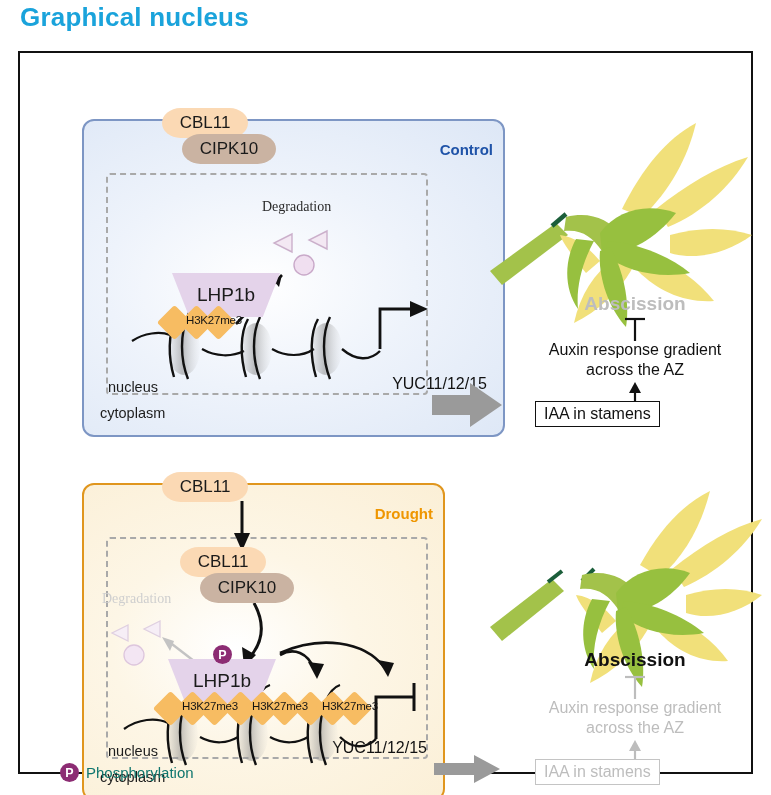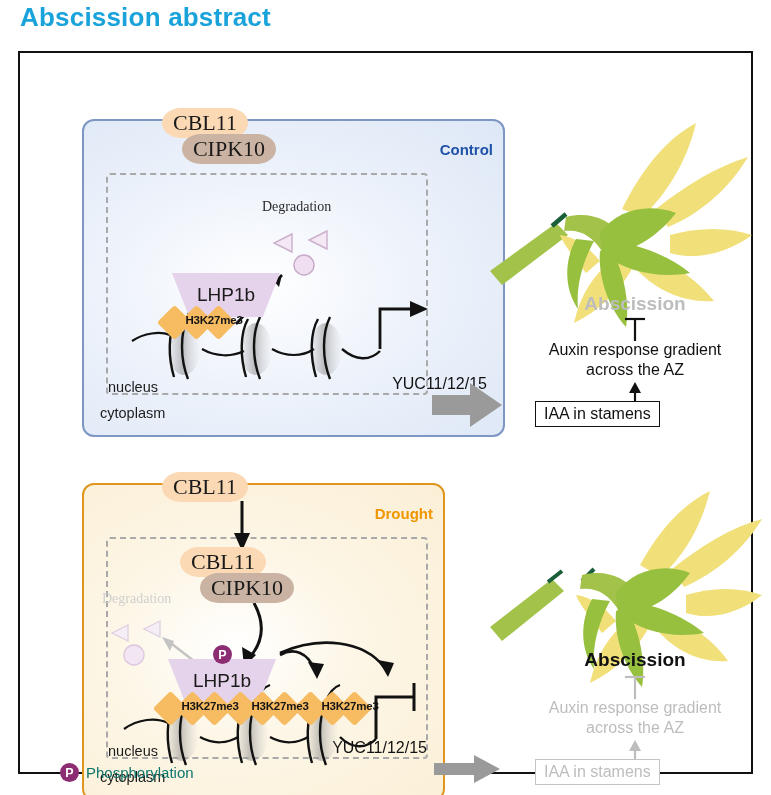--- a/index.html
+++ b/index.html
@@ -36,40 +36,40 @@
     position:absolute;left:22px;top:52px;width:322px;height:222px;
     border:2px dashed #a9a9a9;border-radius:4px;box-sizing:border-box;
   }
   .lbl-nucleus{position:absolute;left:24px;bottom:40px;font-size:14.5px;color:#1c1c1c;}
   .lbl-cytoplasm{position:absolute;left:16px;bottom:14px;font-size:14.5px;color:#1c1c1c;}
   .lbl-gene{position:absolute;right:16px;bottom:42px;font-size:16px;color:#111;}
 
   
   .blob{
     position:absolute;display:flex;align-items:center;justify-content:center;
-    border-radius:22px/18px;font-size:22px;color:#1a1a1a;white-space:nowrap;font-family:Liberation Serif, serif;
+    border-radius:22px/18px;font-size:17px;color:#1a1a1a;white-space:nowrap;
   }
   .blob.cbl{background:#fbd9b4;}
   .blob.cipk{background:#cab3a2;align-items:center;}
 
   
   .lhp{position:absolute;}
   .lhp .fan{
     width:108px;height:44px;background:#e4d3ea;
     clip-path:polygon(16% 0%,84% 0%,100% 100%,0% 100%);
     transform:rotate(180deg);
   }
   .lhp .cap{
     position:absolute;left:0;top:0;width:108px;height:44px;
     display:flex;align-items:center;justify-content:center;
     font-size:19px;color:#1b1b1b;
   }
 
   
-  .diagroup{position:absolute;width:108px;height:36px;font-weight:bold;}
+  .diagroup{position:absolute;width:108px;height:36px;}
   .diamond{
     position:absolute;width:25px;height:25px;background:#f7bc62;
     transform:rotate(45deg);border-radius:3px;top:5px;
   }
   .diagroup .d1{left:2px;}
   .diagroup .d2{left:24px;}
   .diagroup .d3{left:46px;}
   .dia-label{
     position:absolute;left:0;top:9px;width:108px;text-align:center;
     font-size:11.5px;color:#141414;z-index:3;letter-spacing:-.2px;
@@ -100,21 +100,21 @@
   #legend{position:absolute;left:58px;top:761px;display:flex;align-items:center;gap:7px;}
   #legend .pbadge{position:relative;}
   #legend span.ltext{font-size:15px;color:#0f766e;}
 
   svg{overflow:visible;}
   .nolay{position:absolute;left:0;top:0;pointer-events:none;}
 </style>
 </head>
 <body>
 
-<div id="title">Abscission abstract</div>
+<div id="title">Graphical nucleus</div>
 
 <div id="outer-frame">
 
   <div class="cellpanel" id="control-panel">
     <div class="panel-tag" id="control-tag">Control</div>
     <div class="nucleus"></div>
     <div class="lbl-nucleus">nucleus</div>
     <div class="lbl-cytoplasm">cytoplasm</div>
     <div class="lbl-gene">YUC11/12/15</div>
 

